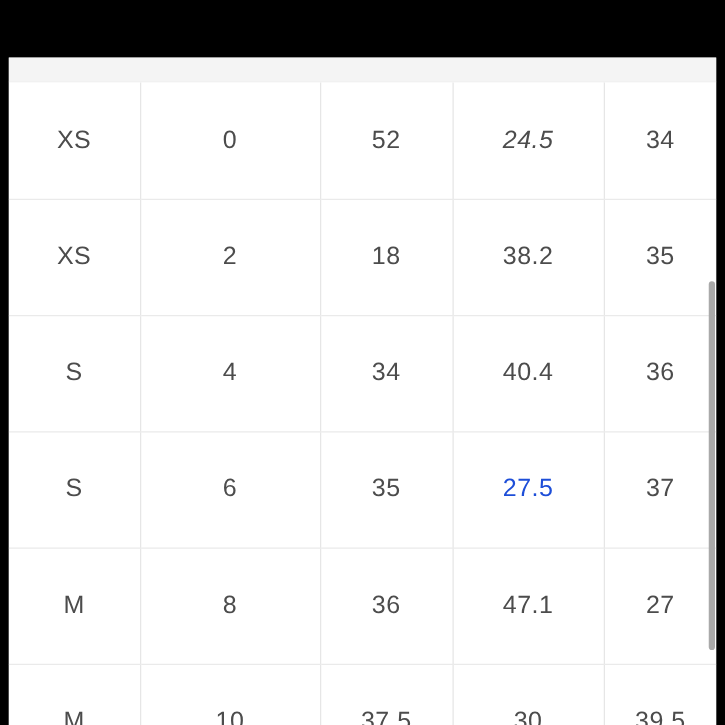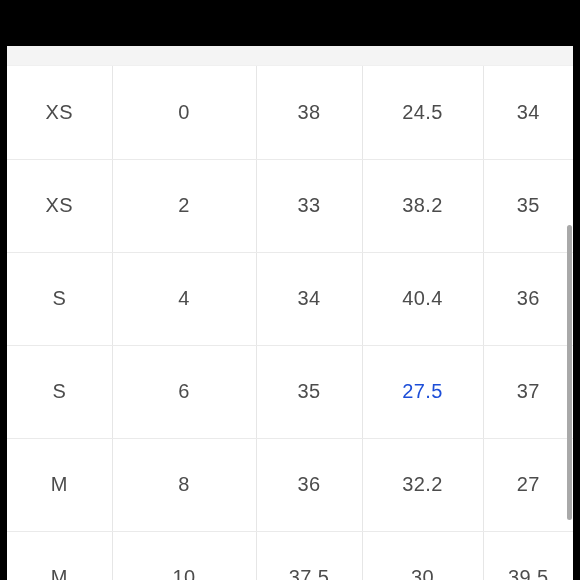--- a/index.html
+++ b/index.html
@@ -112,29 +112,29 @@
           <col class="c1">
           <col class="c2">
           <col class="c3">
           <col class="c4">
       </colgroup>
       <tbody>
 
         <tr>
           <td style="color: rgb(76, 76, 76);">XS</td>
           <td style="color: rgb(76, 76, 76);">0</td>
-          <td style="color: rgb(76, 76, 76);">38</td>
-          <td style="color: rgb(76, 76, 76);">24.5</td>
+          <td style="color: rgb(76, 76, 76);">52</td>
+          <td style="color: rgb(76, 76, 76); font-style: italic;">24.5</td>
           <td style="color: rgb(76, 76, 76);">34</td>
         </tr>
 
         <tr>
           <td style="color: rgb(76, 76, 76);">XS</td>
           <td style="color: rgb(76, 76, 76);">2</td>
-          <td style="color: rgb(76, 76, 76);">33</td>
+          <td style="color: rgb(76, 76, 76);">18</td>
           <td style="color: rgb(76, 76, 76);">38.2</td>
           <td style="color: rgb(76, 76, 76);">35</td>
         </tr>
 
         <tr>
           <td style="color: rgb(76, 76, 76);">S</td>
           <td style="color: rgb(76, 76, 76);">4</td>
           <td style="color: rgb(76, 76, 76);">34</td>
           <td style="color: rgb(76, 76, 76);">40.4</td>
           <td style="color: rgb(76, 76, 76);">36</td>
@@ -145,21 +145,21 @@
           <td style="color: rgb(76, 76, 76);">6</td>
           <td style="color: rgb(76, 76, 76);">35</td>
           <td style="color: #1d4ed8;">27.5</td>
           <td style="color: rgb(76, 76, 76); text-align: center;">37</td>
         </tr>
 
         <tr>
           <td style="color: rgb(76, 76, 76);">M</td>
           <td style="color: rgb(76, 76, 76);">8</td>
           <td style="color: rgb(76, 76, 76);">36</td>
-          <td style="color: rgb(76, 76, 76);">32.2</td>
+          <td style="color: rgb(76, 76, 76);">47.1</td>
           <td style="color: rgb(76, 76, 76);">27</td>
         </tr>
 
         <tr>
           <td style="color: rgb(76, 76, 76);">M</td>
           <td style="color: rgb(76, 76, 76);">10</td>
           <td style="color: rgb(76, 76, 76);">37.5</td>
           <td style="color: rgb(76, 76, 76);">30</td>
           <td style="color: rgb(76, 76, 76);">39.5</td>
         </tr>

